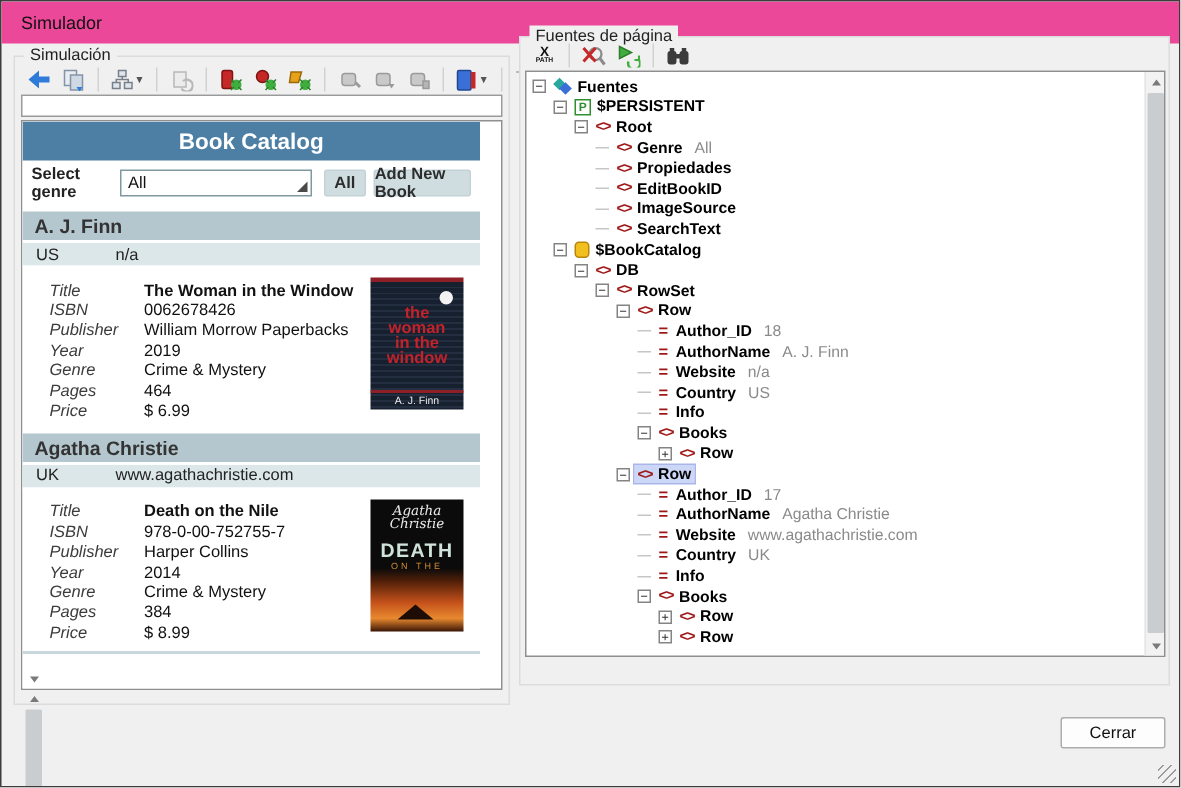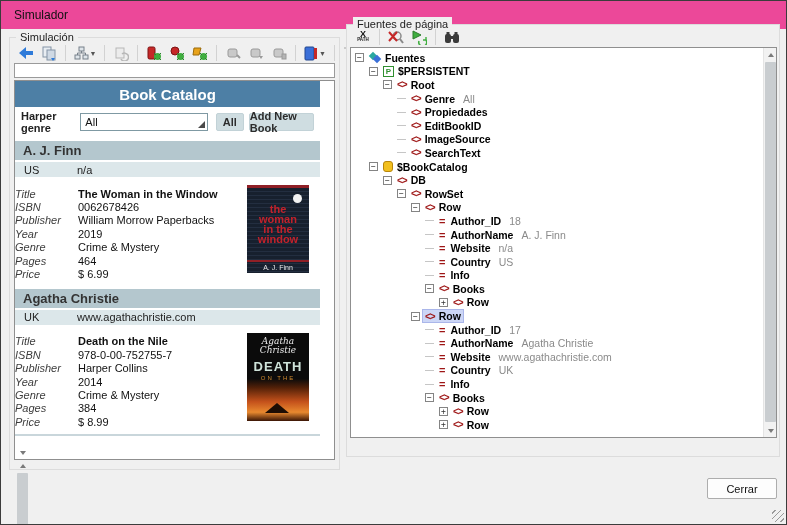--- a/index.html
+++ b/index.html
@@ -45,21 +45,21 @@
   .pbtn.b-add { width:68px; margin-left:5px; }
   .pbtn.b-clear { width:29px; margin-left:8px; padding:0 2px; width:33px;}
   .pbtn.b-find { width:64px; margin-left:5px; }
   .author-header { height:19px; background:#b4c7ce; color:#333; font-weight:bold; font-size:13px;
                    display:flex; align-items:center; padding-left:8px; margin-top:2px; }
   .author-sub { height:15px; background:#dce7ea; display:flex; align-items:center; font-size:11px;
                 color:#222; margin-top:2px; }
   .author-sub .c1 { margin-left:9px; width:53px; }
   .book { display:flex; padding:6px 4px 6px 0; border-top:2px solid #fff; }
   .book + .book { border-top:2px solid #c9d6db; }
-  .bfields { flex:1; padding-left:0; padding-top:2px; }
+  .bfields { flex:1; padding-left:18px; padding-top:2px; }
   .brow { display:flex; height:13.4px; align-items:center; }
   .blabel { width:63px; font-style:italic; font-size:11px; color:#3c3c3c; }
   .bval { font-size:11px; color:#111; }
   .brow.titlerow .bval { font-weight:bold; }
   .cover { width:62px; height:88px; margin-right:7px; flex-shrink:0; position:relative; overflow:hidden; }
   
   .cv-ww { background:repeating-linear-gradient(#17202e 0 3px, #232e40 3px 4px);
            border-top:3px solid #8f1f26; }
   .cv-ww .badge { position:absolute; top:6px; right:7px; width:9px; height:9px; border-radius:50%; background:#f2f2f2; }
   .cv-ww .l { color:#c3222b; font-family:Liberation Sans, sans-serif; font-weight:bold; text-align:center;
@@ -232,21 +232,21 @@
 
     <div class="urlbar"></div>
 
     <div class="preview">
       <div class="pv-content">
         <div class="bc-header">
           <span>Book Catalog</span>
         </div>
         <div class="bc-form">
           <div class="frow">
-            <span class="flabel">Harper genre</span>
+            <span class="flabel">Select genre</span>
             <div class="combo">
               <span>All</span>
               <span class="dd"></span>
             </div>
             <div class="pbtn b-all">
               <span>All</span>
             </div>
             <div class="pbtn b-add">
               <span>Add New Book</span>
             </div>

